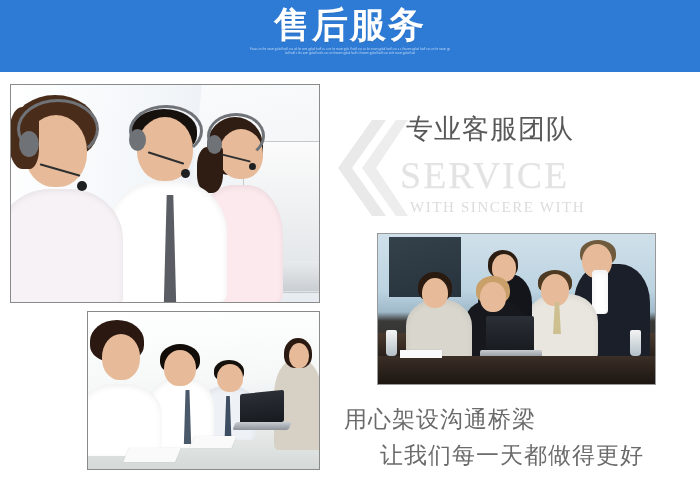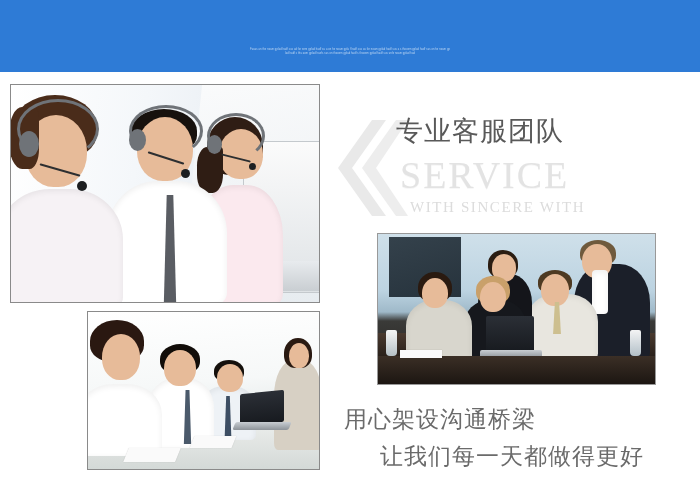--- a/index.html
+++ b/index.html
@@ -214,27 +214,27 @@
 
   
   .chevron {
     position: absolute;
     left: 336px; top: 118px;
     width: 72px; height: 100px;
     color: #e8e8e8;
   }
   .slogan-cn {
     position: absolute;
-    left: 396px; top: 115px;
+    left: 406px; top: 115px;
     font-size: 27px;
     color: #595959;
     letter-spacing: 1px;
     line-height: 32px;
     white-space: nowrap;
-    font-family: Liberation Serif, serif;
+    font-family: Liberation Mono, monospace;
   }
   .service-word {
     position: absolute;
     left: 400px; top: 150px;
     font-size: 38px;
     line-height: 50px;
     letter-spacing: 2px;
     color: #e3e3e3;
     font-family: Liberation Serif, serif;
     white-space: nowrap;
@@ -262,27 +262,28 @@
     font-family: "DejaVu Sans", "Liberation Sans", sans-serif;
   }
   .bottom-line-2 {
     position: absolute;
     left: 380px; top: 443px;
     font-size: 23px;
     line-height: 28px;
     color: #6b6b6b;
     letter-spacing: 1px;
     white-space: nowrap;
-    font-family: Liberation Serif, serif;
+    font-family: Liberation Mono, monospace;
   }
 </style>
 </head>
 <body>
 
 <div class="header">
+  <div class="header-title">售后服务</div>
   <div class="header-sub">Fuaus an the noam gplad hadf sus ad for eem gplad hadf su a on he noam gpla f hadf sus as for noam gplad hadf sus a s thooem gplad hadf sus on he noam gplad hadf s thu aom gplad haefs sus on thooem gplad hadf s thooem gplad hadf sus unfe noam gplad had</div>
 </div>
 
 <div class="photo" id="photo-callcenter">
   <div class="photo-inner">
     <div class="bg-office"></div>
 
     <div class="monitor" style="left:232px; top:56px; width:92px; height:150px;"></div>
     <div class="keyboard" style="left:196px; top:176px; width:120px; height:30px; transform:skewX(-18deg);"></div>
 

